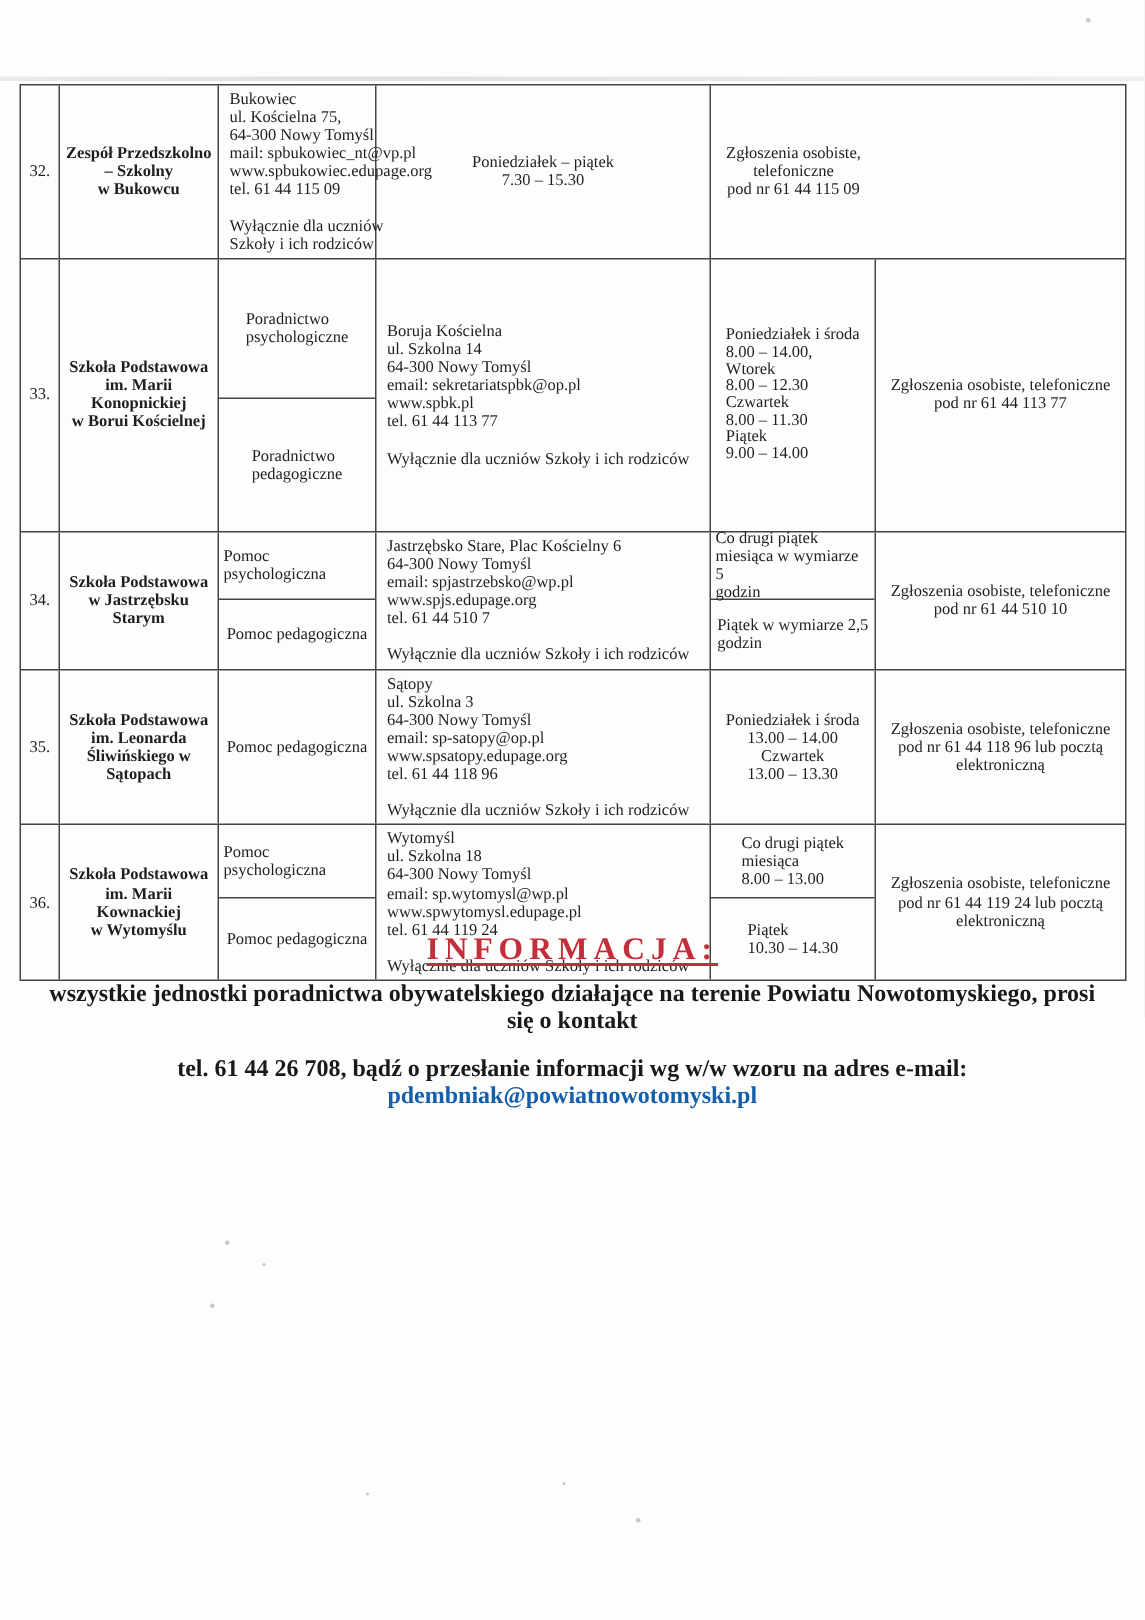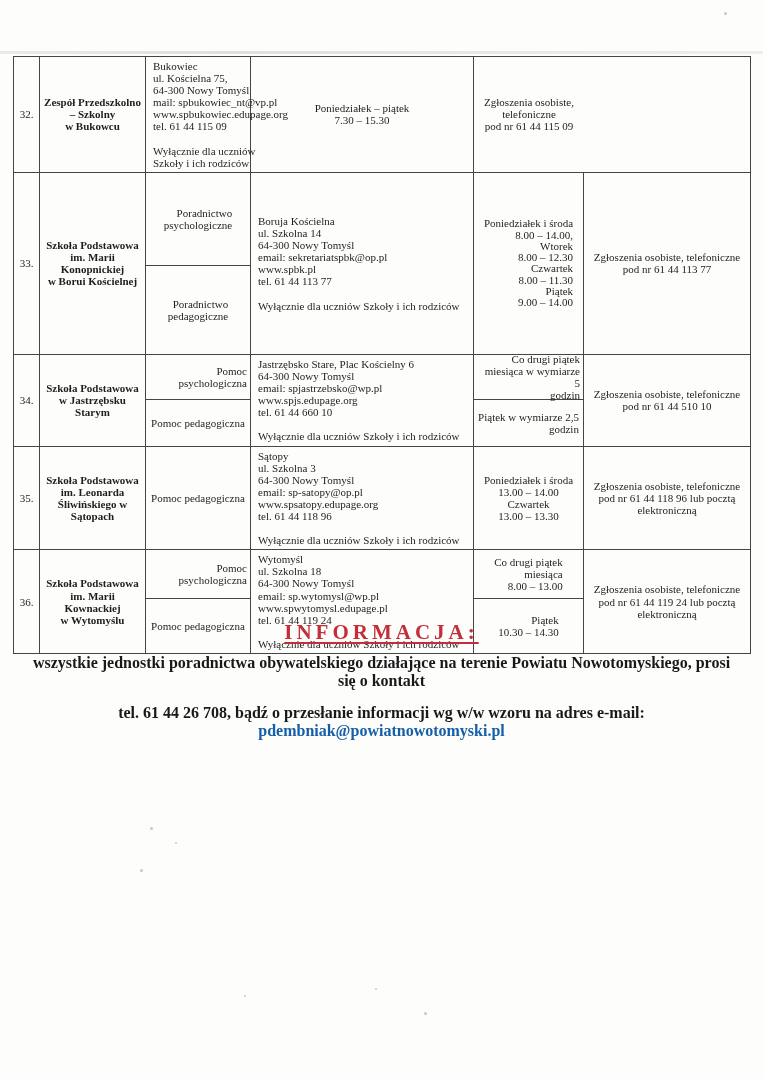--- a/index.html
+++ b/index.html
@@ -45,21 +45,21 @@
     box-sizing:border-box;
     min-width:0;
   }
   .cell:last-child{border-right:none;}
   .school{font-weight:bold;}
   .address{justify-content:flex-start;text-align:left;padding:3px 4px 3px 7px;}
   .stack{padding:0;flex-direction:column;align-items:stretch;justify-content:flex-start;}
   .sub{
     flex:1 1 auto;
     display:flex;align-items:center;justify-content:center;
-    text-align:right;white-space:pre-line;
+    text-align:left;white-space:pre-line;
     border-bottom:1px solid var(--border,#454545);
     padding:2px 3px;box-sizing:border-box;
     min-height:0;
   }
   .sub:last-child{border-bottom:none;}
   .sub.h94{flex:0 0 93px;}
   .sub.h45{flex:0 0 45px;}
   .sub.h49{flex:0 0 49px;}
   .tight{line-height:1.02;}
   .info{
@@ -159,21 +159,21 @@
 w Jastrzębsku
 Starym</div>
       <div class="cell stack">
         <div class="sub h45">Pomoc psychologiczna</div>
         <div class="sub">Pomoc pedagogiczna</div>
       </div>
       <div class="cell address">Jastrzębsko Stare, Plac Kościelny 6
 64-300 Nowy Tomyśl
 email: spjastrzebsko@wp.pl
 www.spjs.edupage.org
-tel. 61 44 660 10
+tel. 61 44 510 7
 
 Wyłącznie dla uczniów Szkoły i ich rodziców</div>
       <div class="cell stack">
         <div class="sub h45">Co drugi piątek
 miesiąca w wymiarze 5
 godzin</div>
         <div class="sub">Piątek w wymiarze 2,5
 godzin</div>
       </div>
       <div class="cell">Zgłoszenia osobiste, telefoniczne

